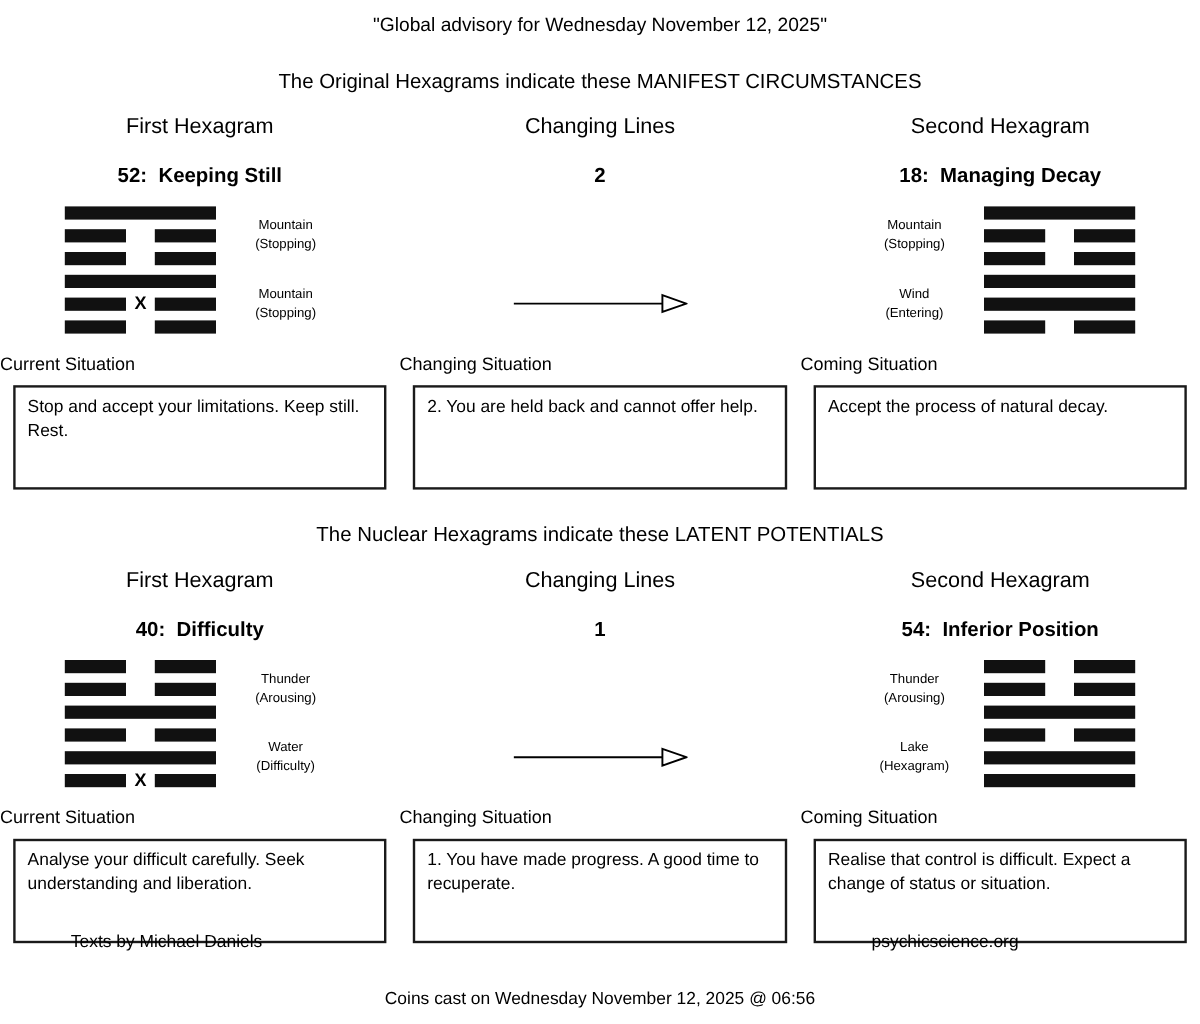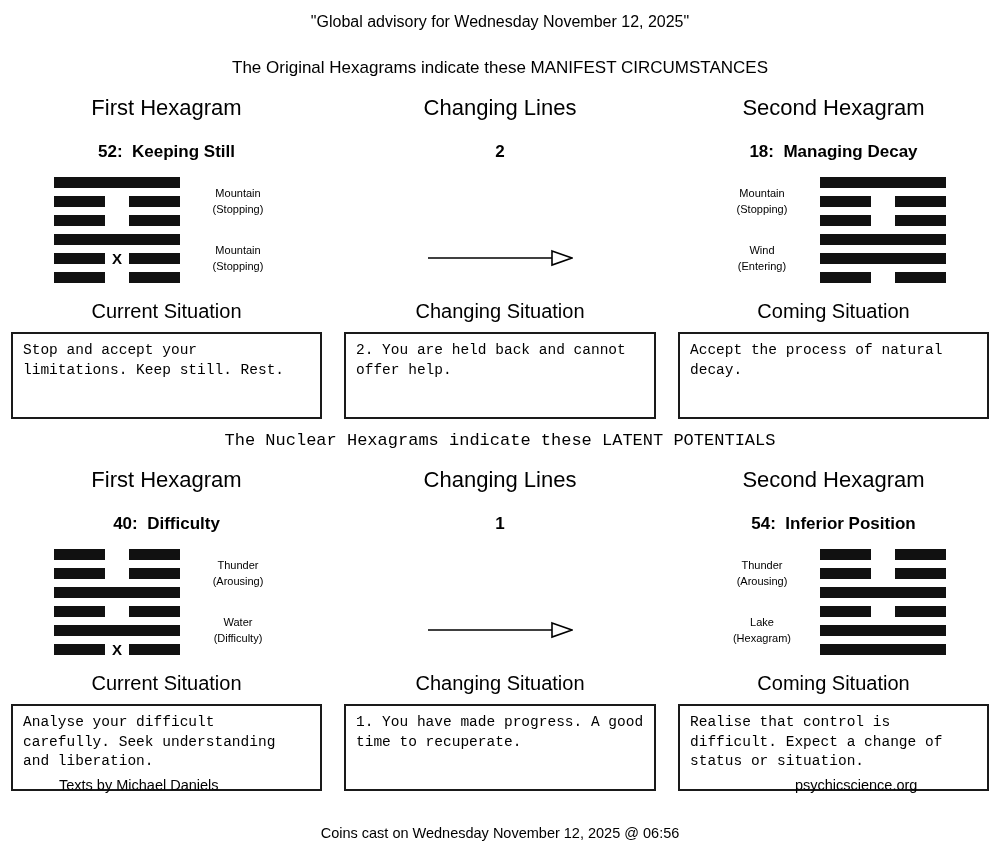--- a/index.html
+++ b/index.html
@@ -4,57 +4,57 @@
 <style>
   html,body { margin:0; padding:0; }
   body {
     width:1000px; height:853px; position:relative;
     background:#ffffff; color:#000000;
     font-family:"Liberation Sans", sans-serif;
     overflow:hidden;
   }
   .main-title { padding-top:13px; font-size:16px; text-align:center; }
   .section-heading { margin-top:27px; font-size:17px; text-align:center; }
-  .section-heading.second { margin-top:12px;font-family:Liberation Mono, monospace; }
+  .section-heading.second { margin-top:28px; }
   .grid3 { display:grid; grid-template-columns:333px 334px 333px; }
-  .col-header { margin-top:17px; font-size:22px; text-align:center; }
+  .col-header { margin-top:17px; font-size:18px; text-align:center; }
   .hex-title { margin-top:21px; font-size:17px; text-align:center; white-space:pre;font-weight:bold; }
   .graphics-row { margin-top:15px; }
   .hex-block { display:flex; justify-content:center; align-items:flex-start; gap:17px; }
   .hexagram { display:flex; flex-direction:column; gap:8px; }
   .hex-line { position:relative; width:126px; height:11px; display:flex; }
   .seg { flex:1; background:#111111; }
   .hgap { flex:0 0 24px; }
   .x-mark {
     position:absolute; left:50%; top:50%; transform:translate(-50%,-54%);
     font-size:15px; font-weight:bold; line-height:1; color:#000;
   }
   .trigram-labels { display:flex; flex-direction:column; gap:8px; width:82px; }
   .trigram-label {
     height:49px; display:flex; flex-direction:column; justify-content:center;
     text-align:center; font-size:11px; line-height:1.4;
   }
   .arrow-cell {
     display:flex; justify-content:center; align-items:flex-end;
     height:106px; padding-bottom:16px; box-sizing:border-box;
   }
-  .situation-header { margin-top:17px; font-size:20px; text-align:center; }
-  .situation-boxes { margin-top:9px;font-family:Liberation Mono, monospace; }
+  .situation-header { margin-top:17px; font-size:15px; }
+  .situation-boxes { margin-top:9px; }
   .situation-box {
     margin:0 11px; border:2px solid #1a1a1a; height:87px; box-sizing:border-box;
     padding:7px 10px; font-size:14.5px; line-height:1.35;
   }
   .footer {
     position:absolute; bottom:12px; left:0; width:1000px;
     display:grid; grid-template-columns:1fr auto 1fr;
     font-size:14.5px; padding:0 14px; box-sizing:border-box;
   }
   .footer .left { text-align:left;margin-left:45px; }
   .footer .center { text-align:center;margin-top:48px; }
-  .footer .right { text-align:center;padding-left:47px; }
+  .footer .right { text-align:left;padding-left:47px; }
 </style>
 </head>
 <body>
 
 <div class="main-title">"Global advisory for Wednesday November 12, 2025"</div>
 
 <section>
   <div class="section-heading">The Original Hexagrams indicate these MANIFEST CIRCUMSTANCES</div>
 
   <div class="grid3">

